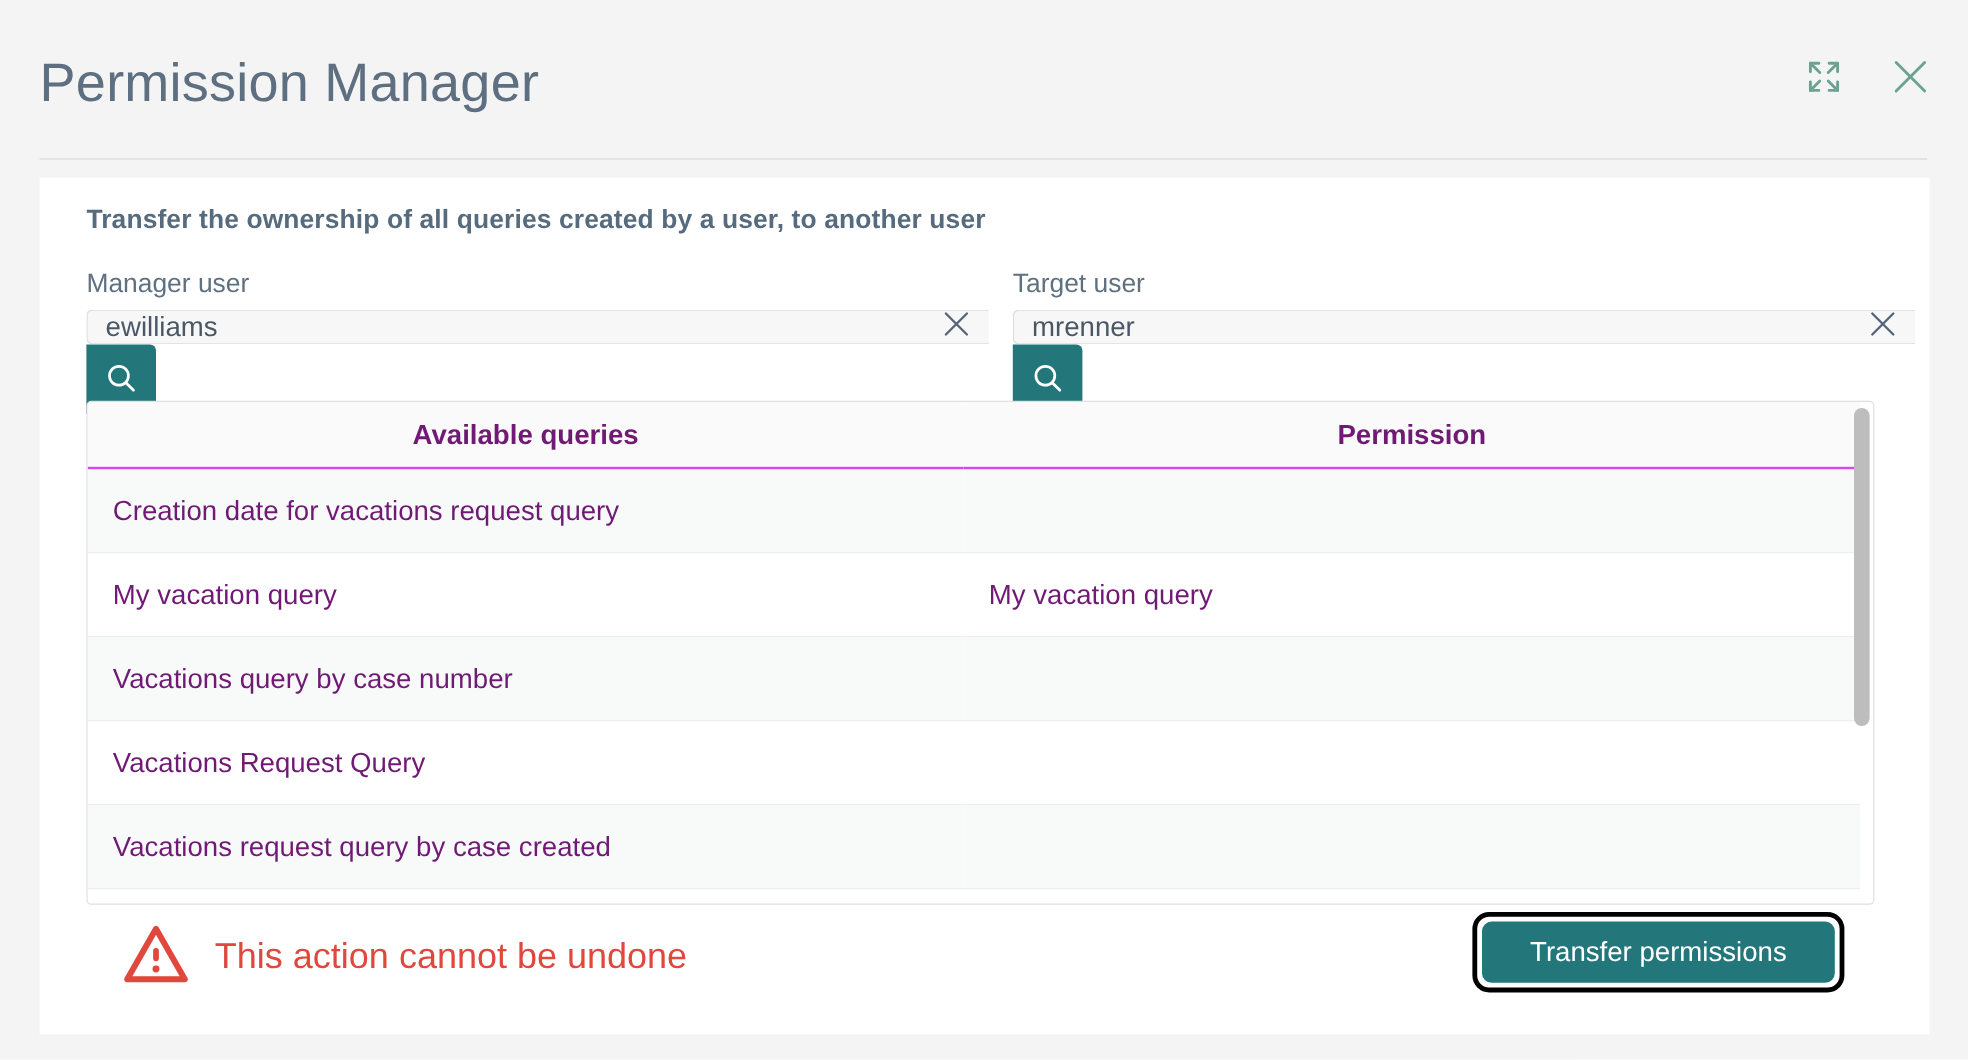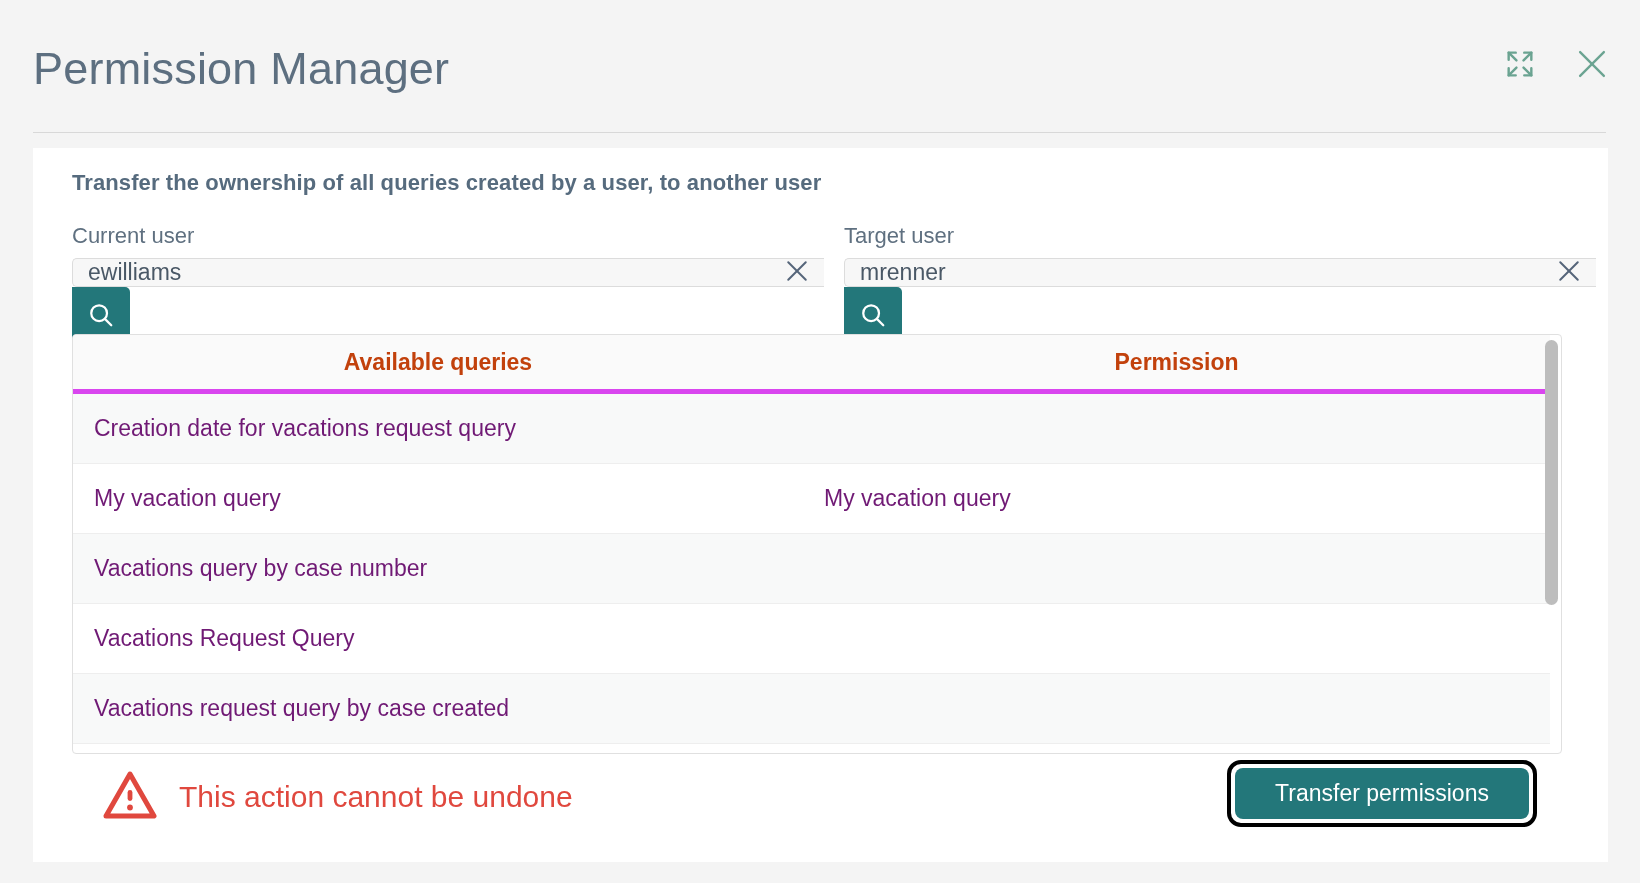--- a/index.html
+++ b/index.html
@@ -180,24 +180,24 @@
     position: relative;
   }
   table.queries {
     width: 1477px;
     border-collapse: collapse;
     table-layout: fixed;
   }
   table.queries thead th {
     height: 54px;
     background: #fafafa;
-    border-bottom: 5px solid #d946ef;
+    border-bottom: 2px solid #d946ef;
     font-size: 23px;
     font-weight: bold;
-    color: #c2410c;
+    color: #701a75;
     text-align: center;
     padding: 0;
   }
   table.queries th.col-q { width: 730px; }
   table.queries th.col-d { width: 747px; }
 
   table.queries tbody td {
     height: 69px;
     font-size: 23px;
     color: #701a75;
@@ -305,21 +305,21 @@
     </div>
 
     <div class="header-divider"></div>
   </div>
 
   <div class="card">
 
     <div class="card-intro">Transfer the ownership of all queries created by a user, to another user</div>
 
     <div class="field field-current">
-      <div class="field-label">Current user</div>
+      <div class="field-label">Manager user</div>
       <div class="input-group">
         <div class="input-wrap">
           <input type="text" value="ewilliams" style="">
           <span class="clear-btn">
             <span>
               <svg width="30" height="30" viewBox="0 0 24 24" fill="none" stroke="#55657a" stroke-width="1.6" stroke-linecap="round">
                 <line x1="5" y1="5" x2="19" y2="19"></line>
                 <line x1="19" y1="5" x2="5" y2="19"></line>
               </svg>
             </span>

